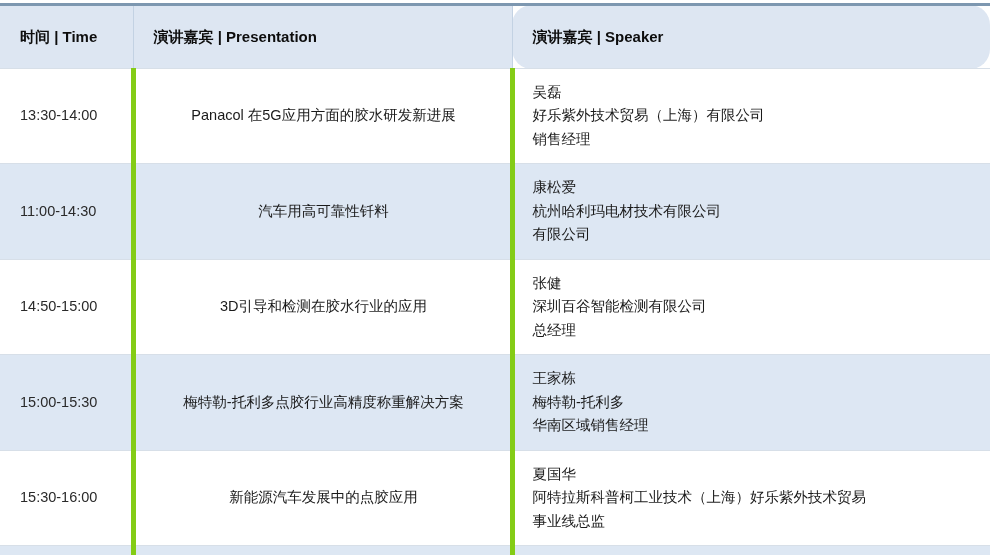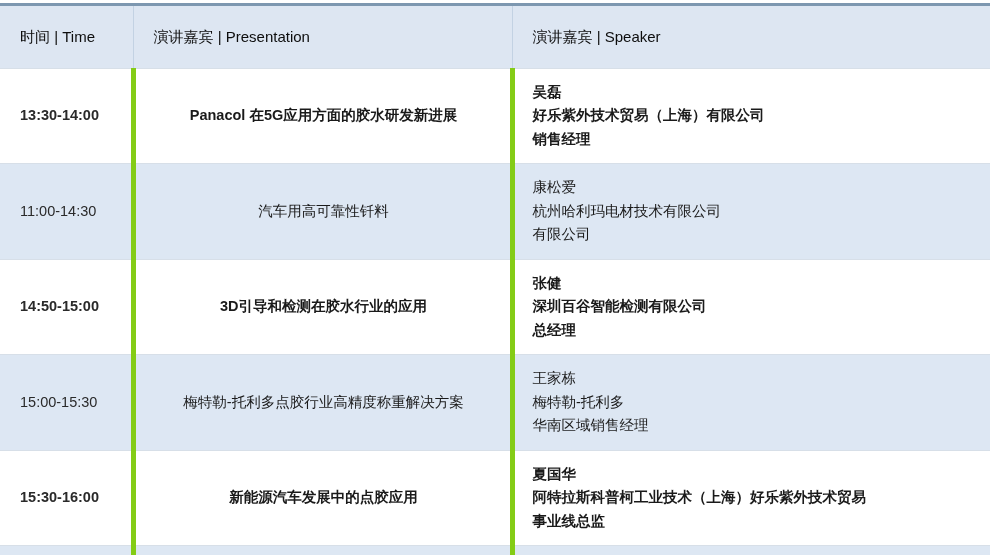--- a/index.html
+++ b/index.html
@@ -29,45 +29,45 @@
   }
   col.c-time    { width: 133px; }
   col.c-pres    { width: 379px; }
   col.c-speaker { width: 478px; }
 
   thead th {
     background: #dde6f2;
     height: 62px;
     vertical-align: middle;
     text-align: left;
-    font-weight: normal;
+    font-weight: bold;
     font-size: 15px;
     color: #0d0d0d;
     padding: 0 0 0 20px;
     border-right: 1px solid #c3d2e3;
     white-space: nowrap;
   }
-  thead th.last { border-right: none; }
+  thead th.last { border-right: none; border-radius: 20px; }
 
   tbody td {
     vertical-align: middle;
     font-size: 14.5px;
     color: #1a1a1a;
     padding: 12px 14px 12px 20px;
     border-right: 5px solid #84cc16;
     border-top: 1px solid #d7dfe8;
     line-height: 1.62;
   }
   tbody td.last { border-right: none; }
   tbody td.time { white-space: nowrap; color: #2a2a2a; }
   tbody td.pres { padding-left: 16px; text-align: center; }
   tbody td.speaker { padding-left: 18px; }
 
   tbody tr.alt td { background: #dde7f3; margin-left: 44px; }
-  tbody tr.plain td { background: #ffffff; font-weight: bold; }
+  tbody tr.plain td { background: #ffffff; }
 
   .spk-line { display: block; }
 </style>
 </head>
 <body>
 
 <div class="schedule-wrap">
   <table class="schedule">
     <colgroup>
       <col class="c-time">

